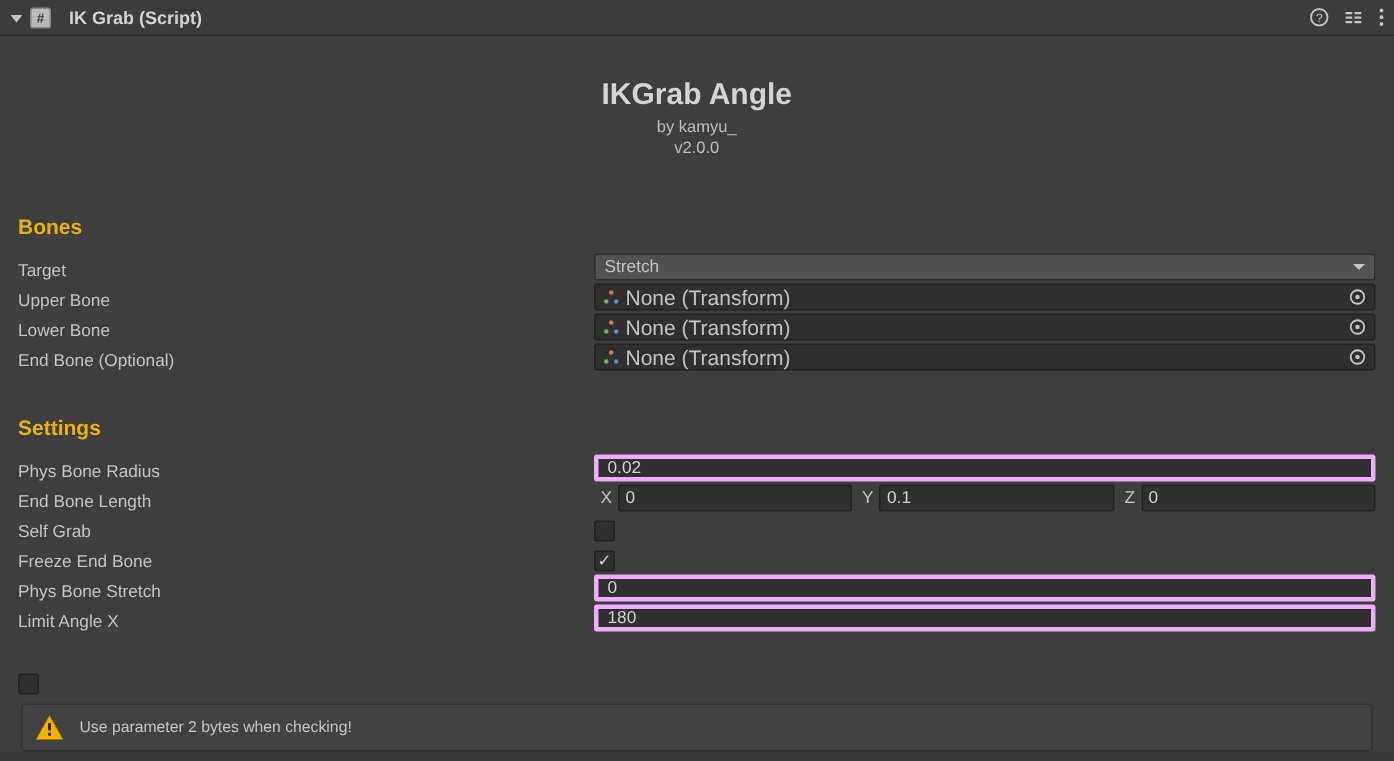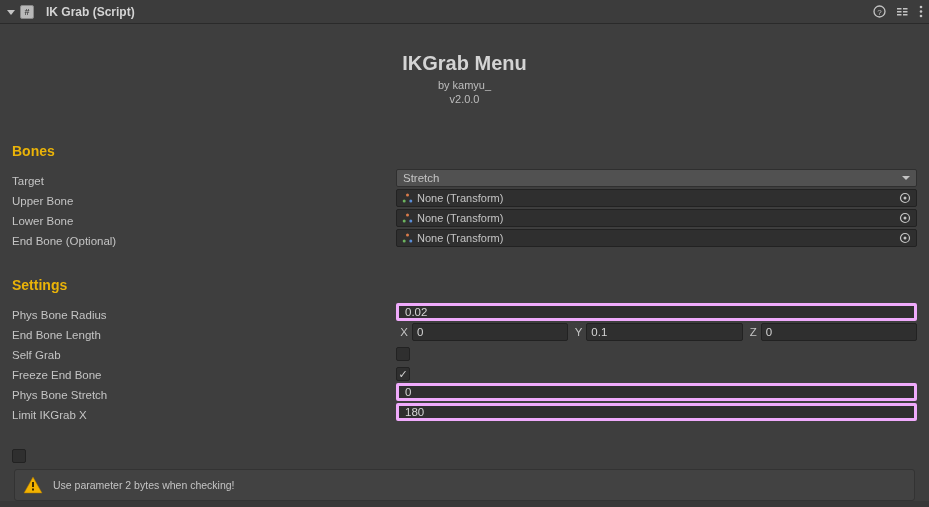--- a/index.html
+++ b/index.html
@@ -130,21 +130,21 @@
   .object-field {
     background: #2f2f2f;
     border: 1px solid #222;
     border-radius: 2px;
     height: 18px;
     width: 100%;
     display: flex;
     align-items: center;
     padding: 0 4px;
     color: #c4c4c4;
-    font-size: 11px;
+    font-size: 14px;
     position: relative;
   }
   .object-icon {
     width: 12px;
     height: 12px;
     margin-right: 4px;
     display: flex;
     align-items: center;
     justify-content: center;
   }
@@ -269,21 +269,21 @@
           <circle cx="2" cy="6.5" r="1.3" fill="#c4c4c4"></circle>
           <circle cx="2" cy="11" r="1.3" fill="#c4c4c4"></circle>
         </svg>
     </span>
   </div>
 </div>
 
 <div class="body-content">
 
   <div class="tool-title-block">
-    <div class="tool-title">IKGrab Menu</div>
+    <div class="tool-title">IKGrab Angle</div>
     <div class="tool-author">by kamyu_</div>
     <div class="tool-version">v2.0.0</div>
   </div>
 
   <div class="section-header">Bones</div>
 
   <div class="row">
     <div class="row-label">Target</div>
     <div class="row-field">
       <div class="dropdown-field">
@@ -413,21 +413,21 @@
   <div class="row">
     <div class="row-label">Phys Bone Stretch</div>
     <div class="row-field">
       <div class="text-field">
         <span>0</span>
       </div>
     </div>
   </div>
 
   <div class="row">
-    <div class="row-label">Limit IKGrab X</div>
+    <div class="row-label">Limit Angle X</div>
     <div class="row-field">
       <div class="text-field">
         <span>180</span>
       </div>
     </div>
   </div>
 
   <div class="small-gap"></div>
   <div style="height:10px"></div>
 

